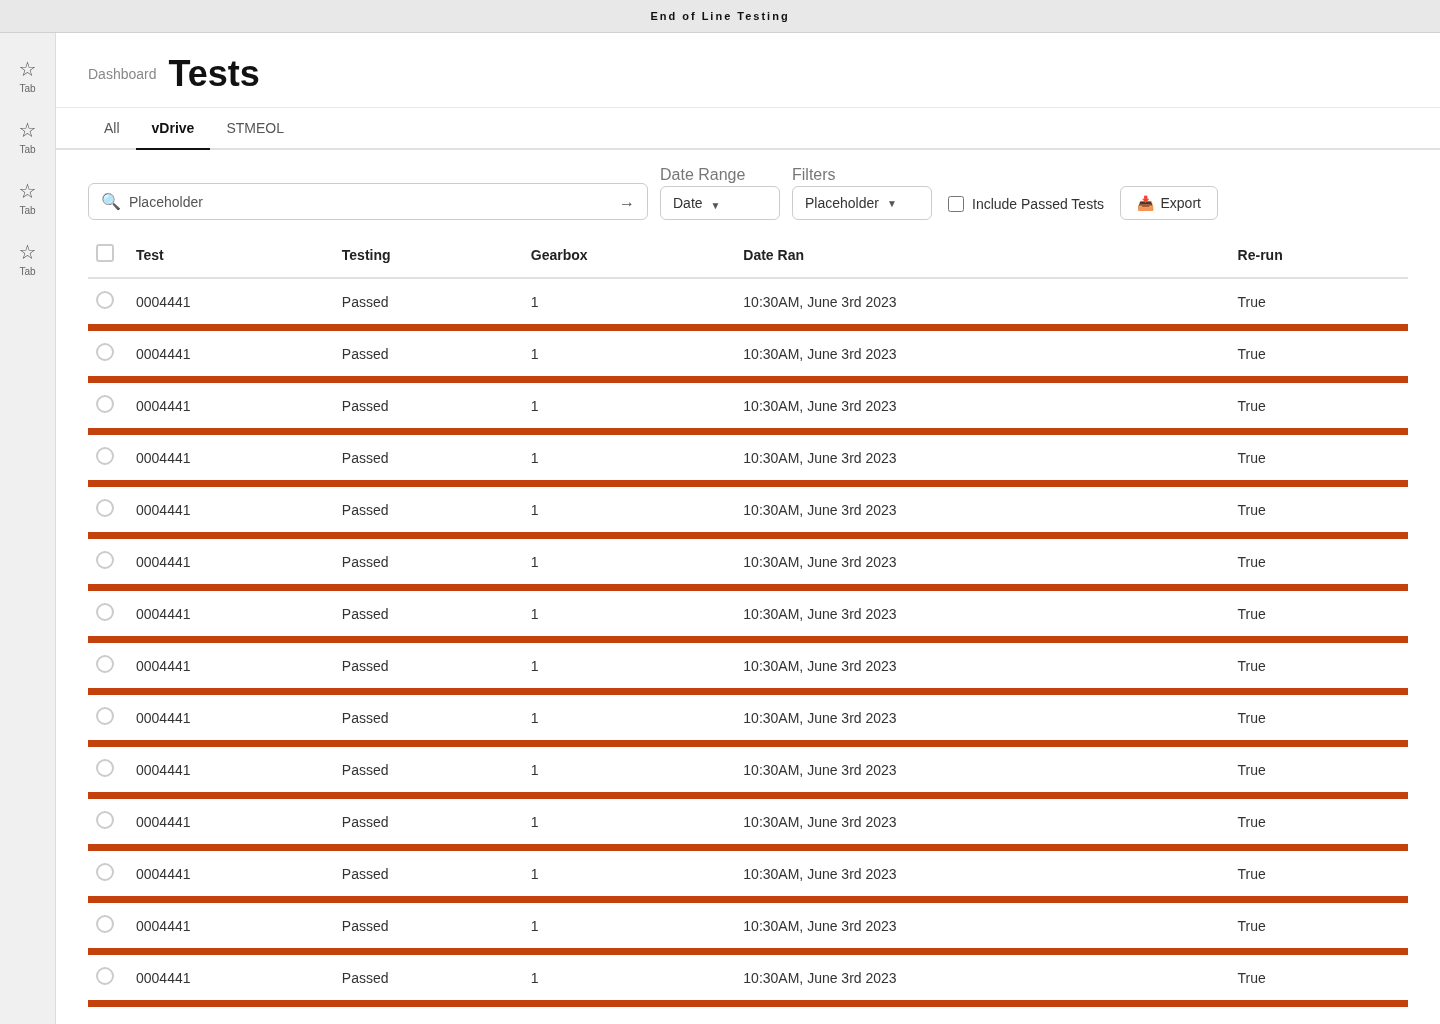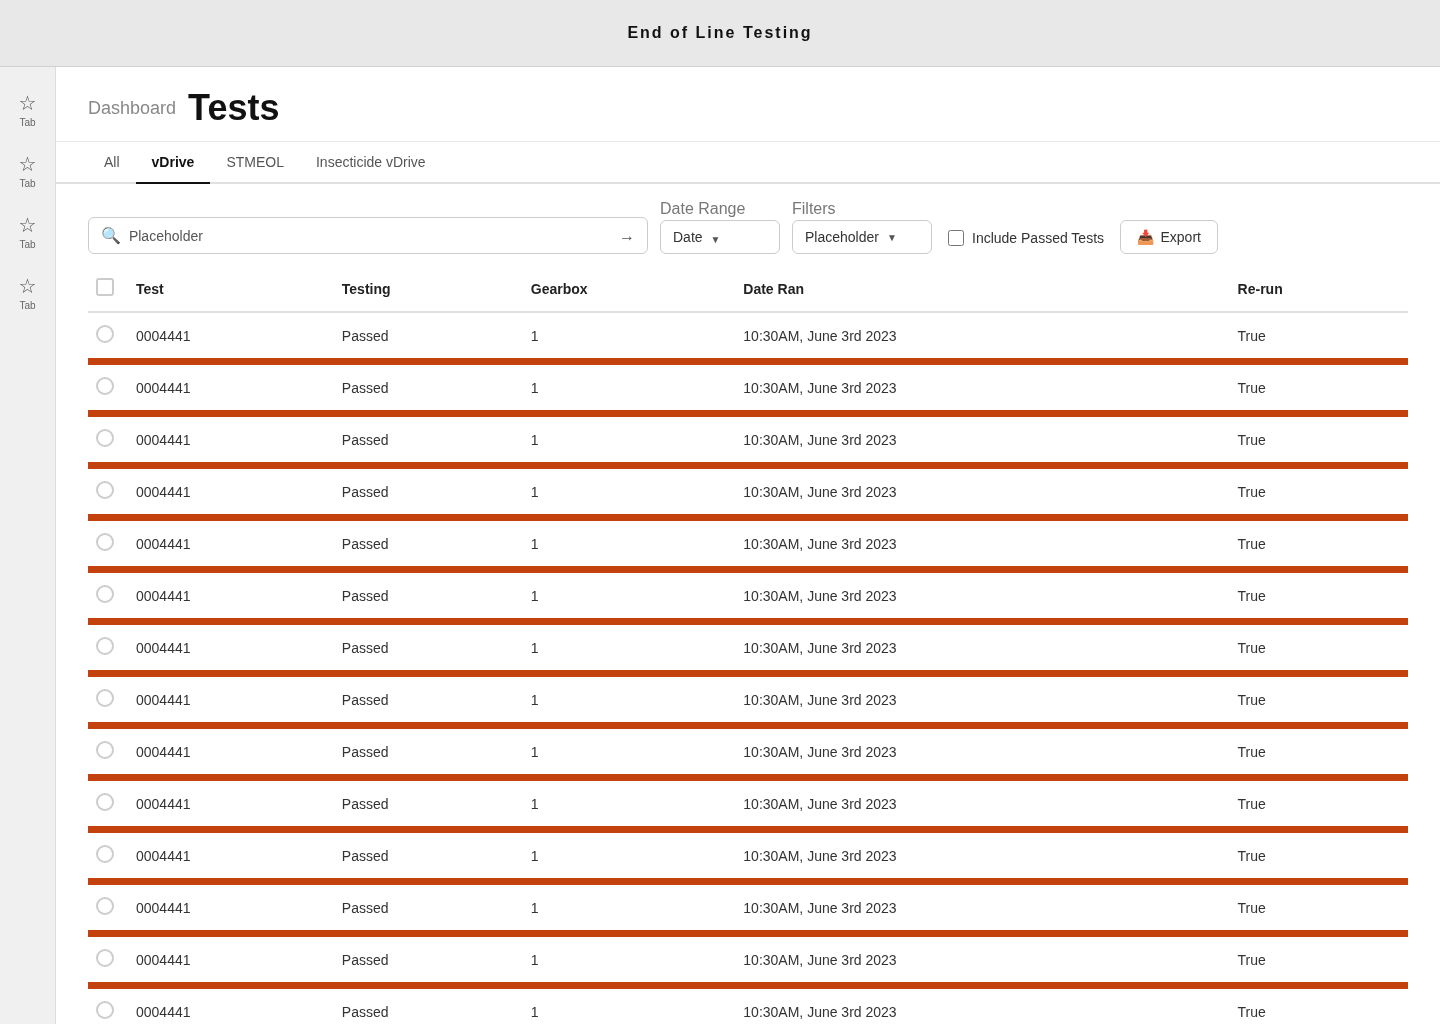--- a/index.html
+++ b/index.html
@@ -9,23 +9,23 @@
       min-height: 1024px;
       display: flex;
       flex-direction: column;
     }
 
     
     .top-bar {
       background: #e8e8e8;
       border-bottom: 1px solid #d0d0d0;
       text-align: center;
-      padding: 24px 0;
+      padding: 10px 0;
       font-weight: 700;
-      font-size: 16px;
+      font-size: 11px;
       letter-spacing: 2px;
       color: #111;
     }
 
     
     .layout {
       display: flex;
       flex: 1;
     }
 
@@ -72,21 +72,21 @@
     
     .page-header {
       display: flex;
       align-items: center;
       gap: 12px;
       padding: 20px 32px 12px 32px;
       border-bottom: 1px solid #e8e8e8;
     }
 
     .page-header-dashboard {
-      font-size: 18px;
+      font-size: 14px;
       color: #888;
       font-weight: 400;
     }
 
     .page-header-title {
       font-size: 36px;
       font-weight: 800;
       color: #111;
     }
 
@@ -320,21 +320,20 @@
 
     <div class="page-header">
       <span class="page-header-dashboard">Dashboard</span>
       <span class="page-header-title">Tests</span>
     </div>
 
     <div class="tabs-bar">
       <div class="tab-item">All</div>
       <div class="tab-item active"><strong>vDrive</strong></div>
       <div class="tab-item">STMEOL</div>
-      <div class="tab-item">Insecticide vDrive</div>
     </div>
 
     <div class="toolbar">
 
       <div class="search-box">
         <span>🔍</span>
         <input type="text" value="Placeholder" style="">
         <span class="search-arrow">→</span>
       </div>
 

